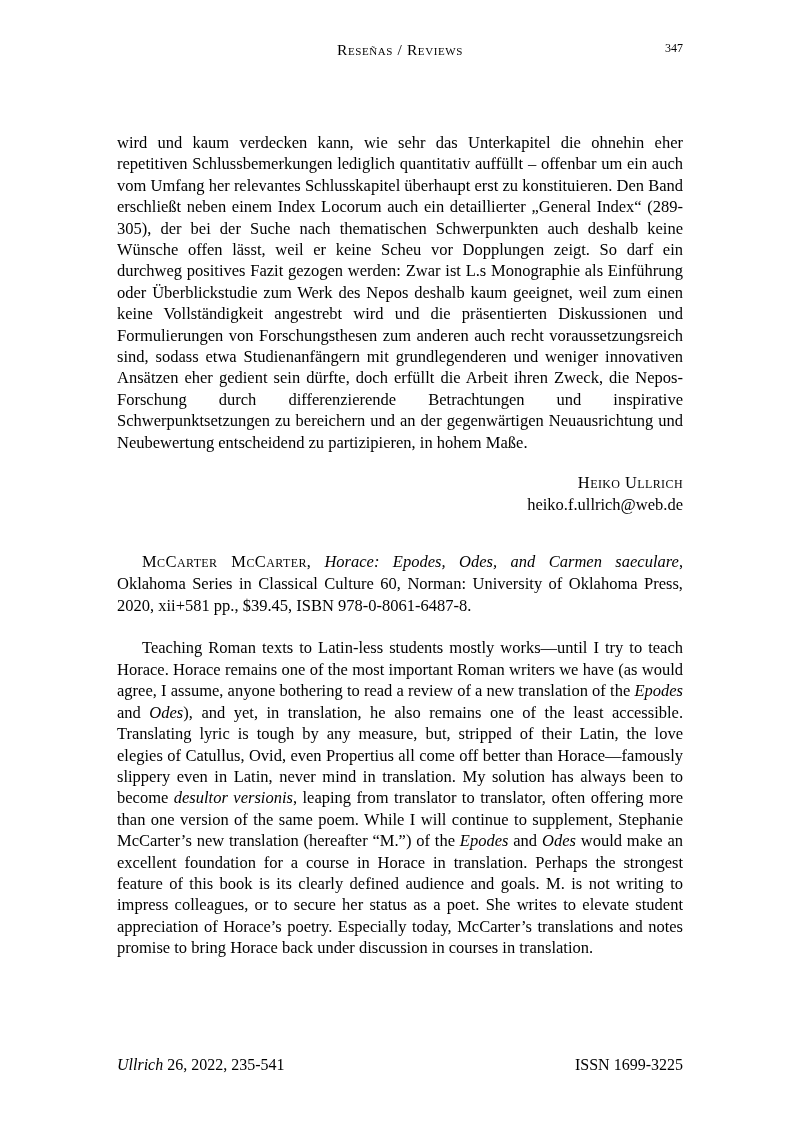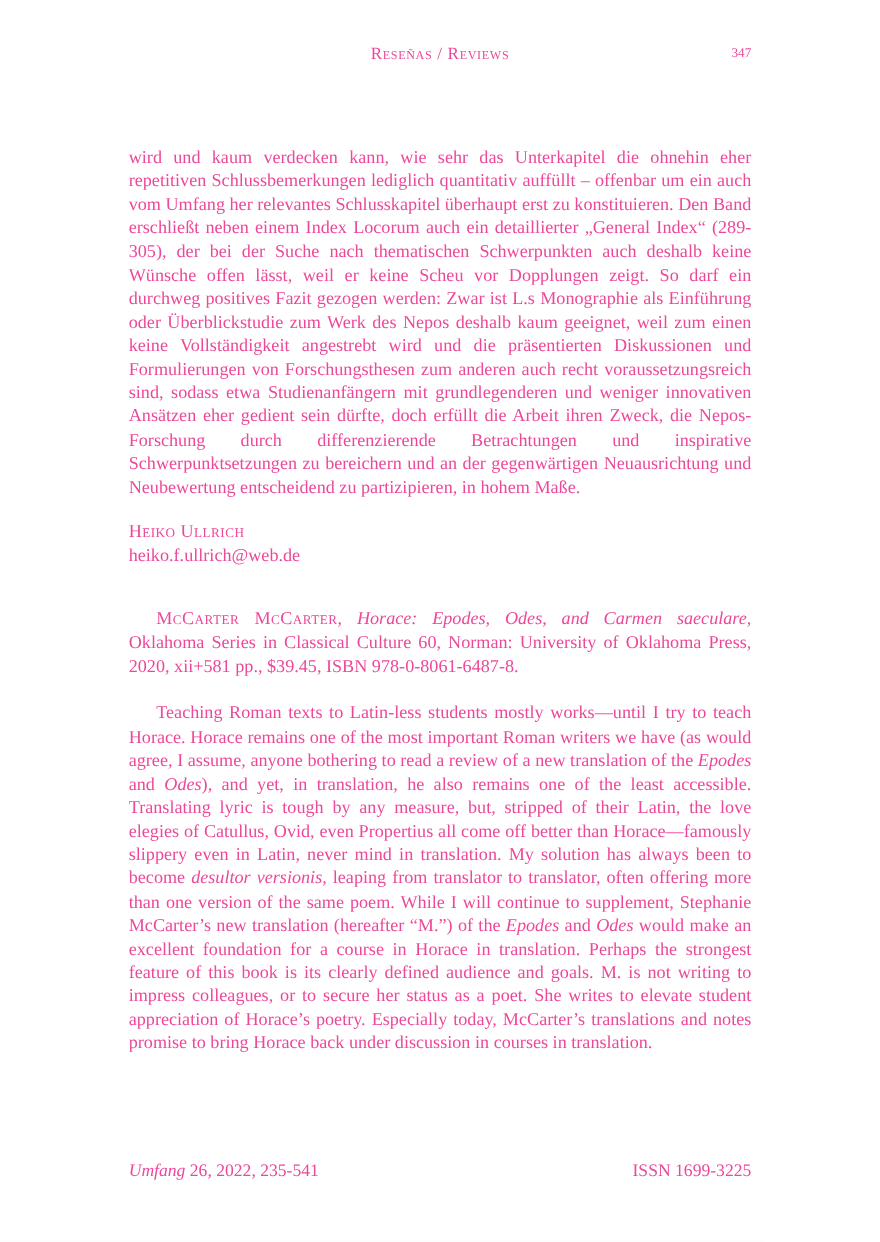--- a/index.html
+++ b/index.html
@@ -2,21 +2,21 @@
 <html><head>
 <meta charset="utf-8">
 <style>
   html, body { margin: 0; padding: 0; background: #e8e8e8; }
   .page {
     position: relative;
     width: 800px;
     height: 1129px;
     margin: 0 auto;
     background: #ffffff;
-    color: #ec4899;
+    color: #000000;
     font-family: "Liberation Serif", "DejaVu Serif", serif;
     overflow: hidden;
   }
   
   .header {
     position: absolute;
     top: 41px;
     left: 117px;
     width: 566px;
     height: 20px;
@@ -42,20 +42,21 @@
     font-size: 16.5px;
     line-height: 21.4px;
   }
   p { margin: 0; }
   .just { text-align: justify; margin-top: 21px; }
   .indent { text-indent: 25px; }
   .it { font-style: italic; }
   .sc { font-variant: small-caps; letter-spacing: 0.4px; }
   .signature {
     margin-top: 19px;
+    text-align: right;
     line-height: 22px;
   }
   .citation {
     margin-top: 35px;
     line-height: 21.8px;
   }
   .review { margin-top: 18px; }
   
   .footer {
     position: absolute;
@@ -88,17 +89,17 @@
 
     <p class="just indent citation"><span class="sc">McCarter McCarter</span><span>, </span><span class="it">Horace: Epodes, Odes, and Carmen saeculare</span><span>, Oklahoma Series in Classical Culture 60, Norman: University of Oklahoma Press, 2020, xii+581 pp., $39.45, ISBN 978-0-8061-6487-8.</span></p>
 
     <div class="review">
       <p class="just indent"><span>Teaching Roman texts to Latin-less students mostly works—until I try to teach Horace. Horace remains one of the most important Roman writers we have (as would agree, I assume, anyone bothering to read a review of a new translation of the </span><span class="it">Epodes</span><span> and </span><span class="it">Odes</span><span>), and yet, in translation, he also remains one of the least accessible. Translating lyric is tough by any measure, but, stripped of their Latin, the love elegies of Catullus, Ovid, even Propertius all come off better than Horace—famously slippery even in Latin, never mind in translation. My solution has always been to become </span><span class="it">desultor versionis</span><span>, leaping from translator to translator, often offering more than one version of the same poem. While I will continue to supplement, Stephanie McCarter’s new translation (hereafter “M.”) of the </span><span class="it">Epodes</span><span> and </span><span class="it">Odes</span><span> would make an excellent foundation for a course in Horace in translation. Perhaps the strongest feature of this book is its clearly defined audience and goals. M. is not writing to impress colleagues, or to secure her status as a poet. She writes to elevate student appreciation of Horace’s poetry. Especially today, McCarter’s translations and notes promise to bring Horace back under discussion in courses in translation.</span></p>
     </div>
 
   </div>
 
   <div class="footer">
-    <div class="journal-ref"><span class="it">Umfang</span><span> 26, 2022, 235-541</span></div>
+    <div class="journal-ref"><span class="it">Ullrich</span><span> 26, 2022, 235-541</span></div>
     <div class="issn">ISSN 1699-3225</div>
   </div>
 
 </div>
 
 </body></html>

